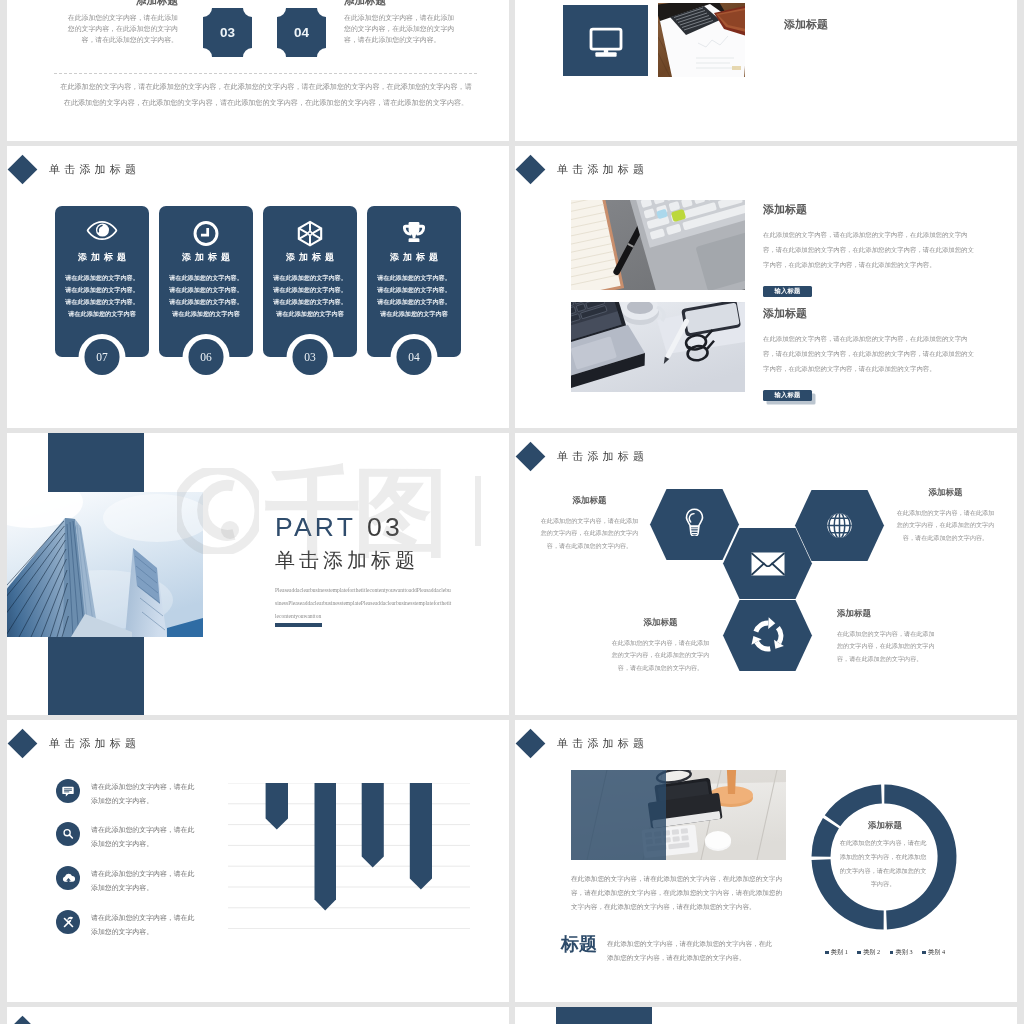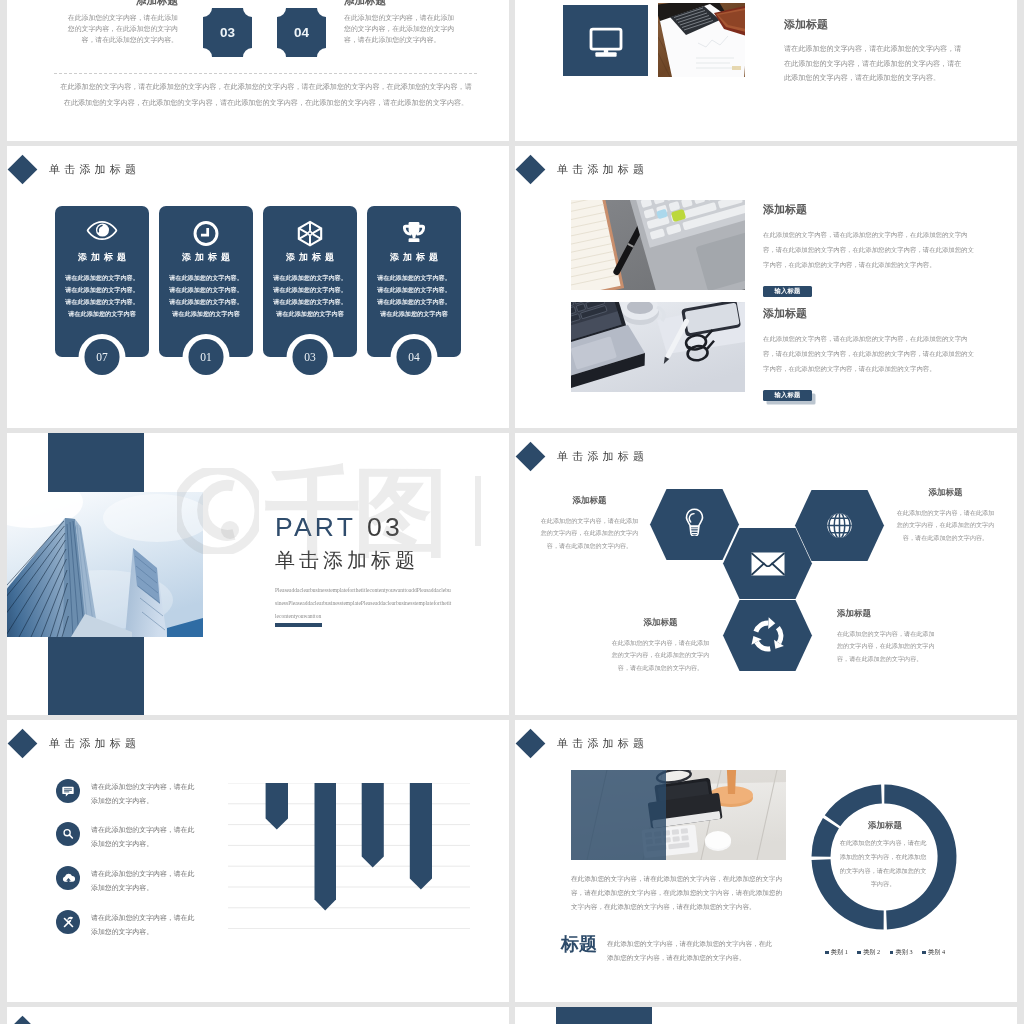--- a/index.html
+++ b/index.html
@@ -204,21 +204,21 @@
       <path d="M36 19 V36 H20" fill="none" stroke="#fff" stroke-width="6.5" stroke-linecap="butt"></path>
     </svg>
     <div class="s3-ctitle">添加标题</div>
     <div class="s3-cbody">
           <div>请在此添加您的文字内容。</div>
           <div>请在此添加您的文字内容。</div>
           <div>请在此添加您的文字内容。</div>
           <div>请在此添加您的文字内容</div>
         </div>
     <div class="s3-circle">
-      <span>01</span>
+      <span>06</span>
     </div>
   </div>
 
   <div class="s3-card" style="left:256px;">
     <svg class="s3-ico" viewBox="0 0 64 64" width="27" height="27">
       <path d="M32 4.5 L58.5 19.8 V44.8 L32 60 L5.5 44.8 V19.8 Z" fill="none" stroke="#fff" stroke-width="5"></path>
       <path d="M32 6 V25.5 M7 20.5 L25.5 31 M57 20.5 L38.5 31 M32 38 V58 M7 44 L25.5 33.5 M57 44 L38.5 33.5" fill="none" stroke="#fff" stroke-width="4.6"></path>
       <path d="M32 25 L40 31.8 L32 38.5 L24 31.8 Z" fill="#fff" stroke="#fff" stroke-width="2"></path>
       <path d="M32 29.3 L35.2 31.9 L32 34.5 L28.8 31.9 Z" fill="#2c4a69"></path>
     </svg>
@@ -752,17 +752,16 @@
       <path d="M60 12 L92 6 L92 27 L70 22 Z" fill="#8e4426"></path>
       <g stroke="#cfd4da" stroke-width="0.5" fill="none">
         <path d="M40 40 L48 44 L54 37 L62 42 L70 33"></path>
         <path d="M38 55 H76 M38 60 H72 M38 65 H78"></path>
       </g>
       <rect x="74" y="63" width="9" height="4" fill="#e2cf9d" opacity="0.8"></rect>
     </svg>
   </div>
   <div class="s2-text">
     <div class="s2-title">添加标题</div>
-    <div class="s2-body">请在此添加您的文字内容，请在此添加您的文字内容，请在此添加您的文字内容，请在此添加您的文字内容，请在此添加您的文字内容，请在此添加您的文字内容。</div>
   </div>
 </div>
 
 </div>
 
 </body></html>

